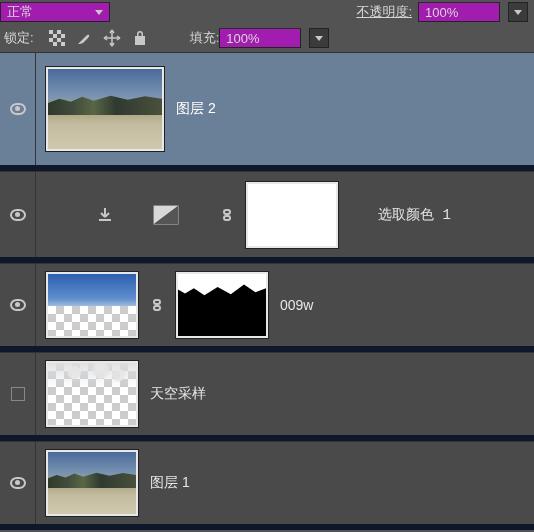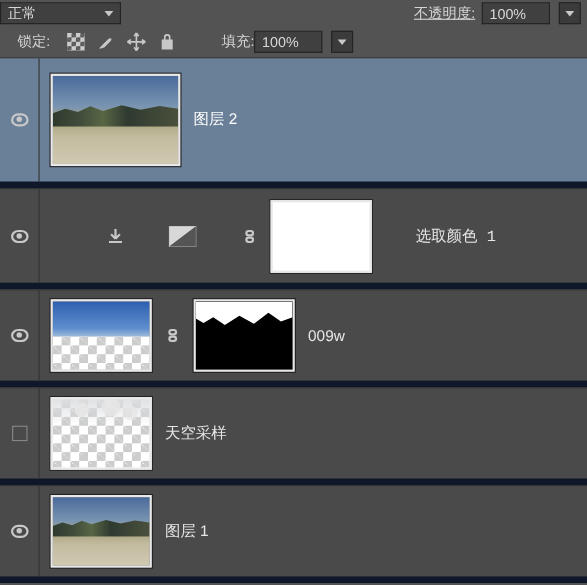--- a/index.html
+++ b/index.html
@@ -10,50 +10,50 @@
     font-size: 13px;
     color: #e8e8e8;
     overflow: hidden;
   }
   .row { display: flex; align-items: center; }
   .topbar {
     height: 24px;
     background: #535353;
   }
   .dropdown {
-    background: #404040;
+    background: #a21caf;
     border: 1px solid #232323;
     border-top-color: #2b2b2b;
     height: 20px;
     display: flex; align-items: center;
     padding: 0 6px;
     color: #d8d8d8;
     width: 110px;
     justify-content: space-between;
     margin-right: 8px;
   }
-  .dd-small { width: 62px; }
+  .dd-small { width: 82px; }
   .dd-arrow {
     width: 0; height: 0;
     border-left: 4px solid transparent;
     border-right: 4px solid transparent;
     border-top: 5px solid #c8c8c8;
   }
   .opacity-label { margin-left: auto; color: #d6d6d6; margin-right: 6px; text-decoration: underline; }
   .spin {
     width: 20px; height: 20px;
     background: #3b3b3b;
     border: 1px solid #232323;
     display: flex; align-items: center; justify-content: center;
     margin-right: 6px;
   }
   .lockbar {
     height: 28px;
     background: #535353;
-    padding-left: 16px;
+    padding-left: 4px;
   }
   .lock-label { color: #d6d6d6; margin-right: 10px; }
   .ico {
     width: 18px; height: 18px;
     margin: 0 5px;
     display: inline-flex; align-items: center; justify-content: center;
   }
   .fill-label { margin-left: 36px; color: #d6d6d6; margin-right: 0;}
   .panel { }
   .layer {

